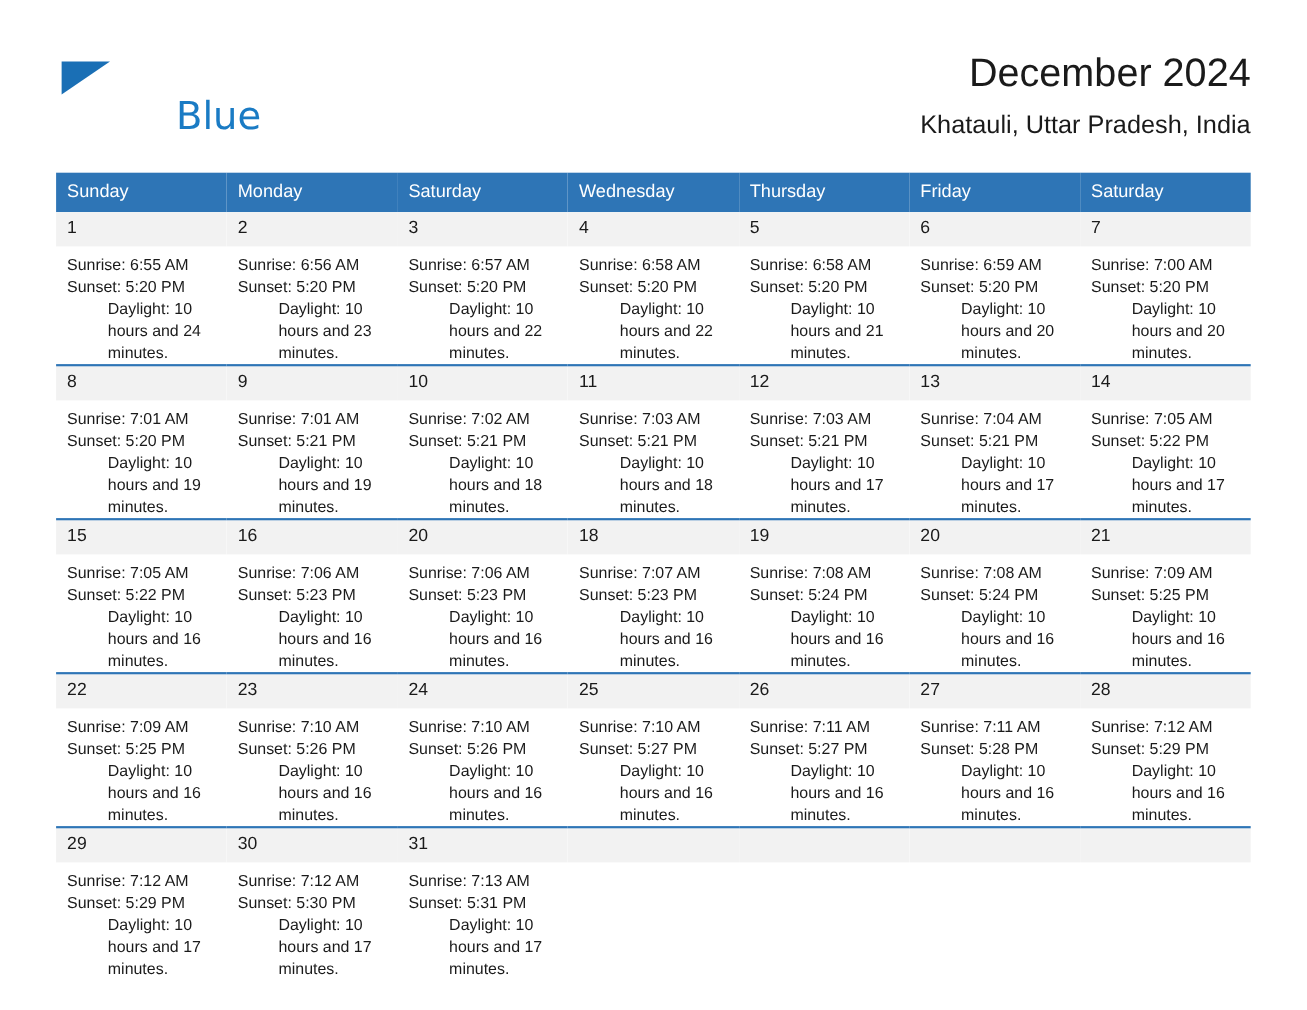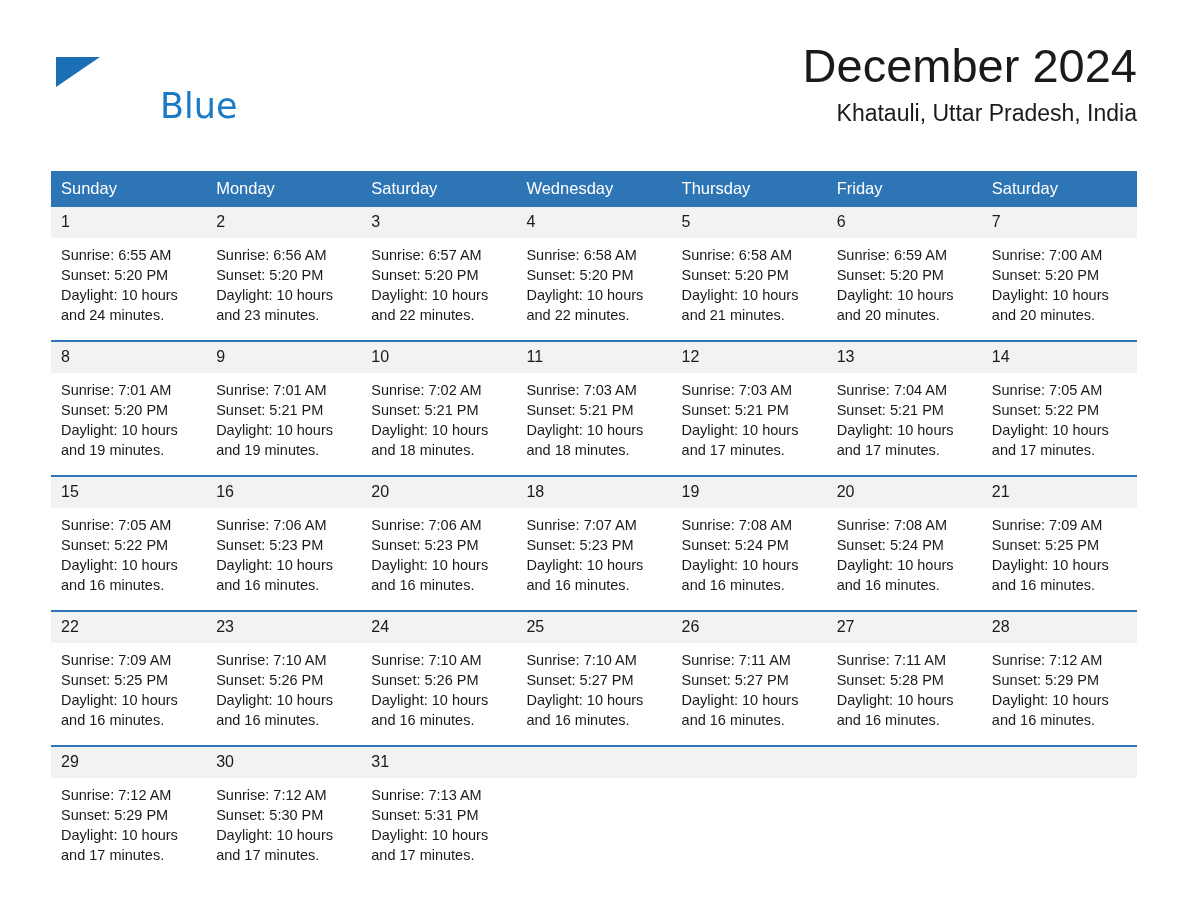--- a/index.html
+++ b/index.html
@@ -73,40 +73,40 @@
     margin-left: 47px;
   }
 
   .title-block {
     position: absolute;
     right: 0;
     top: 0;
     text-align: right;
   }
   .cal-title {
-    font-size: 47px;
+    font-size: 36px;
     color: #1a1a1a;
     line-height: 52px;
     white-space: nowrap;
     font-weight: 400;
   }
   .cal-location {
     font-size: 23px;
     color: #1a1a1a;
     line-height: 32px;
     margin-top: 5px;
     white-space: nowrap;
     font-weight: 400;
   }
 
   
   .calendar {
     position: absolute;
     left: 51px;
-    top: 171px;
+    top: 157px;
     width: 1086px;
     border-collapse: collapse;
     table-layout: fixed;
   }
   .calendar col {
     width: 155.14px;
   }
   thead th {
     background: #2e75b6;
     color: #ffffff;
@@ -142,20 +142,21 @@
     padding: 7px 8px 0 10px;
     font-size: 14.5px;
     line-height: 20px;
     color: #1a1a1a;
   }
   .details div {
     white-space: nowrap;
   }
   .details .wrap {
     white-space: normal;
+    margin-left: 37px;
   }
 </style>
 </head>
 <body>
 
 <div class="page">
 
   <div class="header">
 
     <div class="brand">

